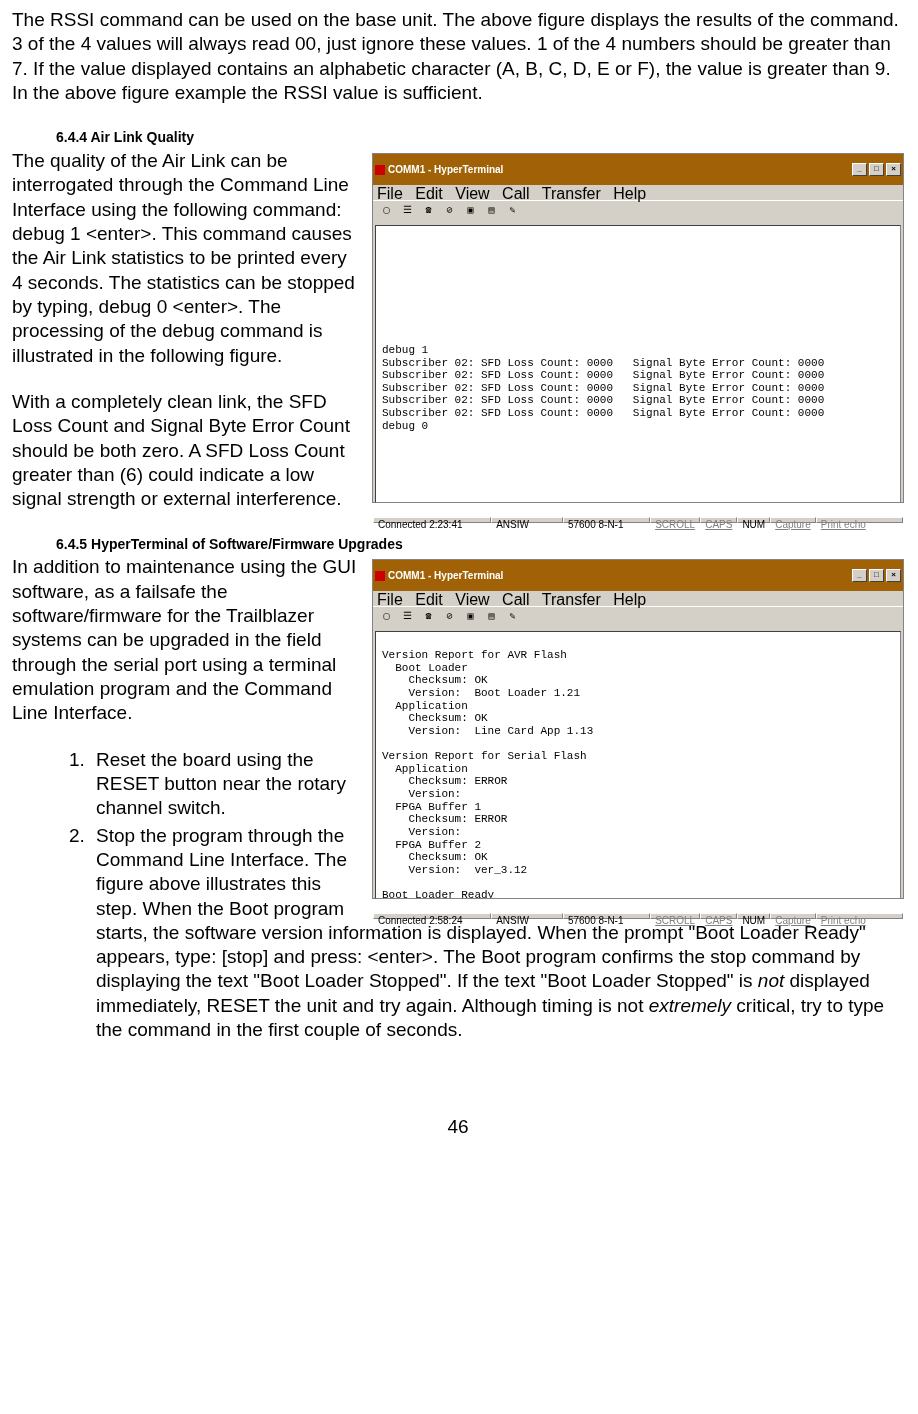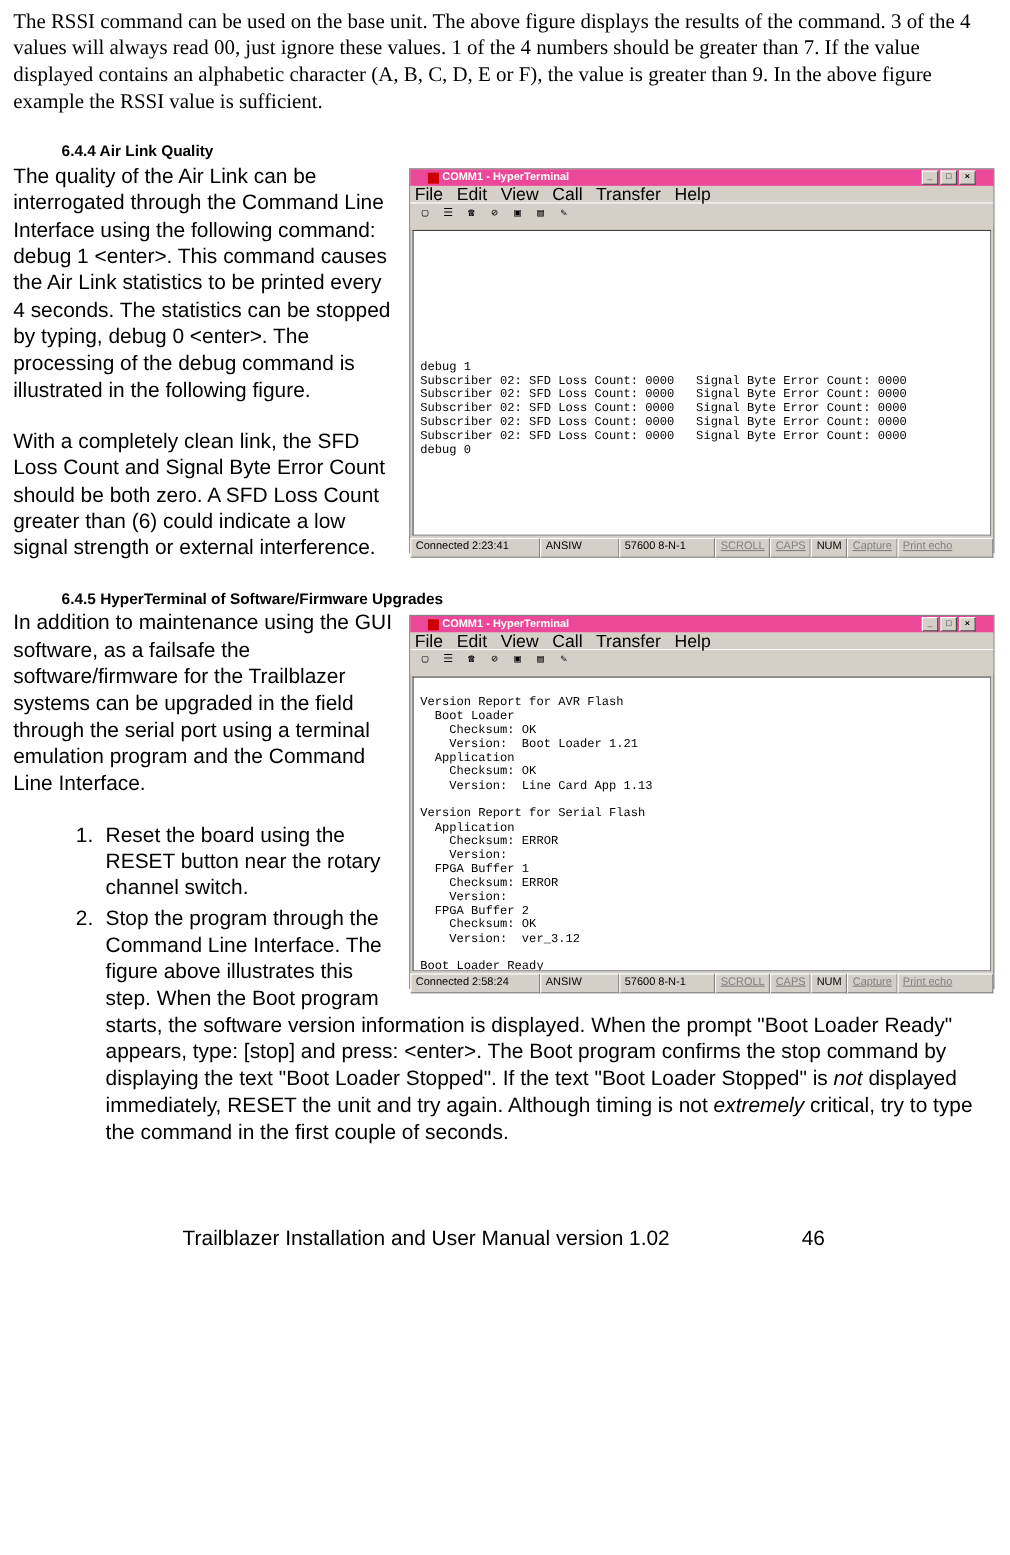--- a/index.html
+++ b/index.html
@@ -5,47 +5,47 @@
   body {
     font-family: Arial, Helvetica, sans-serif;
     font-size: 19px;
     line-height: 1.28;
     color: #000;
     margin: 0;
     padding: 8px 14px 18px 12px;
     width: 892px;
   }
   p { margin: 0 0 0 0; }
-  .flow { overflow: hidden; font-family: Liberation Serif, serif; }
+  .flow { overflow: hidden; }
   .heading {
     font-weight: bold;
     font-size: 14px;
     margin: 24px 0 2px 44px;
   }
 
   .figure {
     float: right;
     width: 530px;
     margin: 4px 0 8px 12px;
     background: #d4d0c8;
     border: 1px solid #848284;
     font-family: "Courier New", monospace;
     font-size: 10px;
     line-height: 1.1;
   }
   .fig-tall { height: 348px; }
   .fig-short{ height: 338px; }
   .titlebar {
-    background: #ec4899;
+    background: #a16207;
     color: #fff;
-    height: 15px;
+    height: 31px;
     display: flex;
     align-items: center;
     justify-content: space-between;
-    padding: 0 16px;
+    padding: 0 2px;
     font-family: Tahoma, sans-serif;
     font-weight: bold;
     font-size: 10px;
   }
   .titlebar .tb-left { display:flex; align-items:center; gap:3px; }
   .titlebar .tb-icon {
     width:10px; height:10px; background:#c00; display:inline-block;
   }
   .winbtns { display:flex; gap:2px; }
   .winbtn {
@@ -89,20 +89,21 @@
     font-family: Tahoma, sans-serif;
     font-size:10px;
     color:#000;
   }
   .cell {
     border:1px solid #848284;
     border-top-color:#fff; border-left-color:#fff;
     padding:1px 4px;
     background:#d4d0c8;
     white-space:nowrap;
+    margin-top:12px;
   }
   .cell.dim { color:#808080;text-decoration:underline; }
   ol.steps { margin: 0 0 0 40px; padding-left: 38px; }
   ol.steps li { margin-bottom: 3px; padding-left: 6px; }
   .italic { font-style: italic; }
   .footer {
     text-align: center;
     margin-top: 70px;
     display:flex;
     justify-content: center;
@@ -260,15 +261,14 @@
 
   <ol class="steps" style="margin-top:22px">
     <li>Reset the board using the RESET button near the rotary channel switch.</li>
     <li>
       <span>Stop the program through the Command Line Interface.  The figure above illustrates this step.  When the Boot program starts, the software version information is displayed.  When the prompt "Boot Loader Ready" appears, type: [stop] and press: &lt;enter&gt;.  The Boot program confirms the stop command by displaying the text "Boot Loader Stopped". If the text "Boot Loader Stopped" is </span><span class="italic">not</span><span> displayed immediately, RESET the unit and try again. Although timing is not </span><span class="italic">extremely</span><span> critical, try to type the command in the first couple of seconds.</span>
     </li>
   </ol>
 </div>
 
 <div class="footer">
-  <span>Trailblazer Installation and User Manual version 1.02</span>
   <span>46</span>
 </div>
 
 </body></html>

